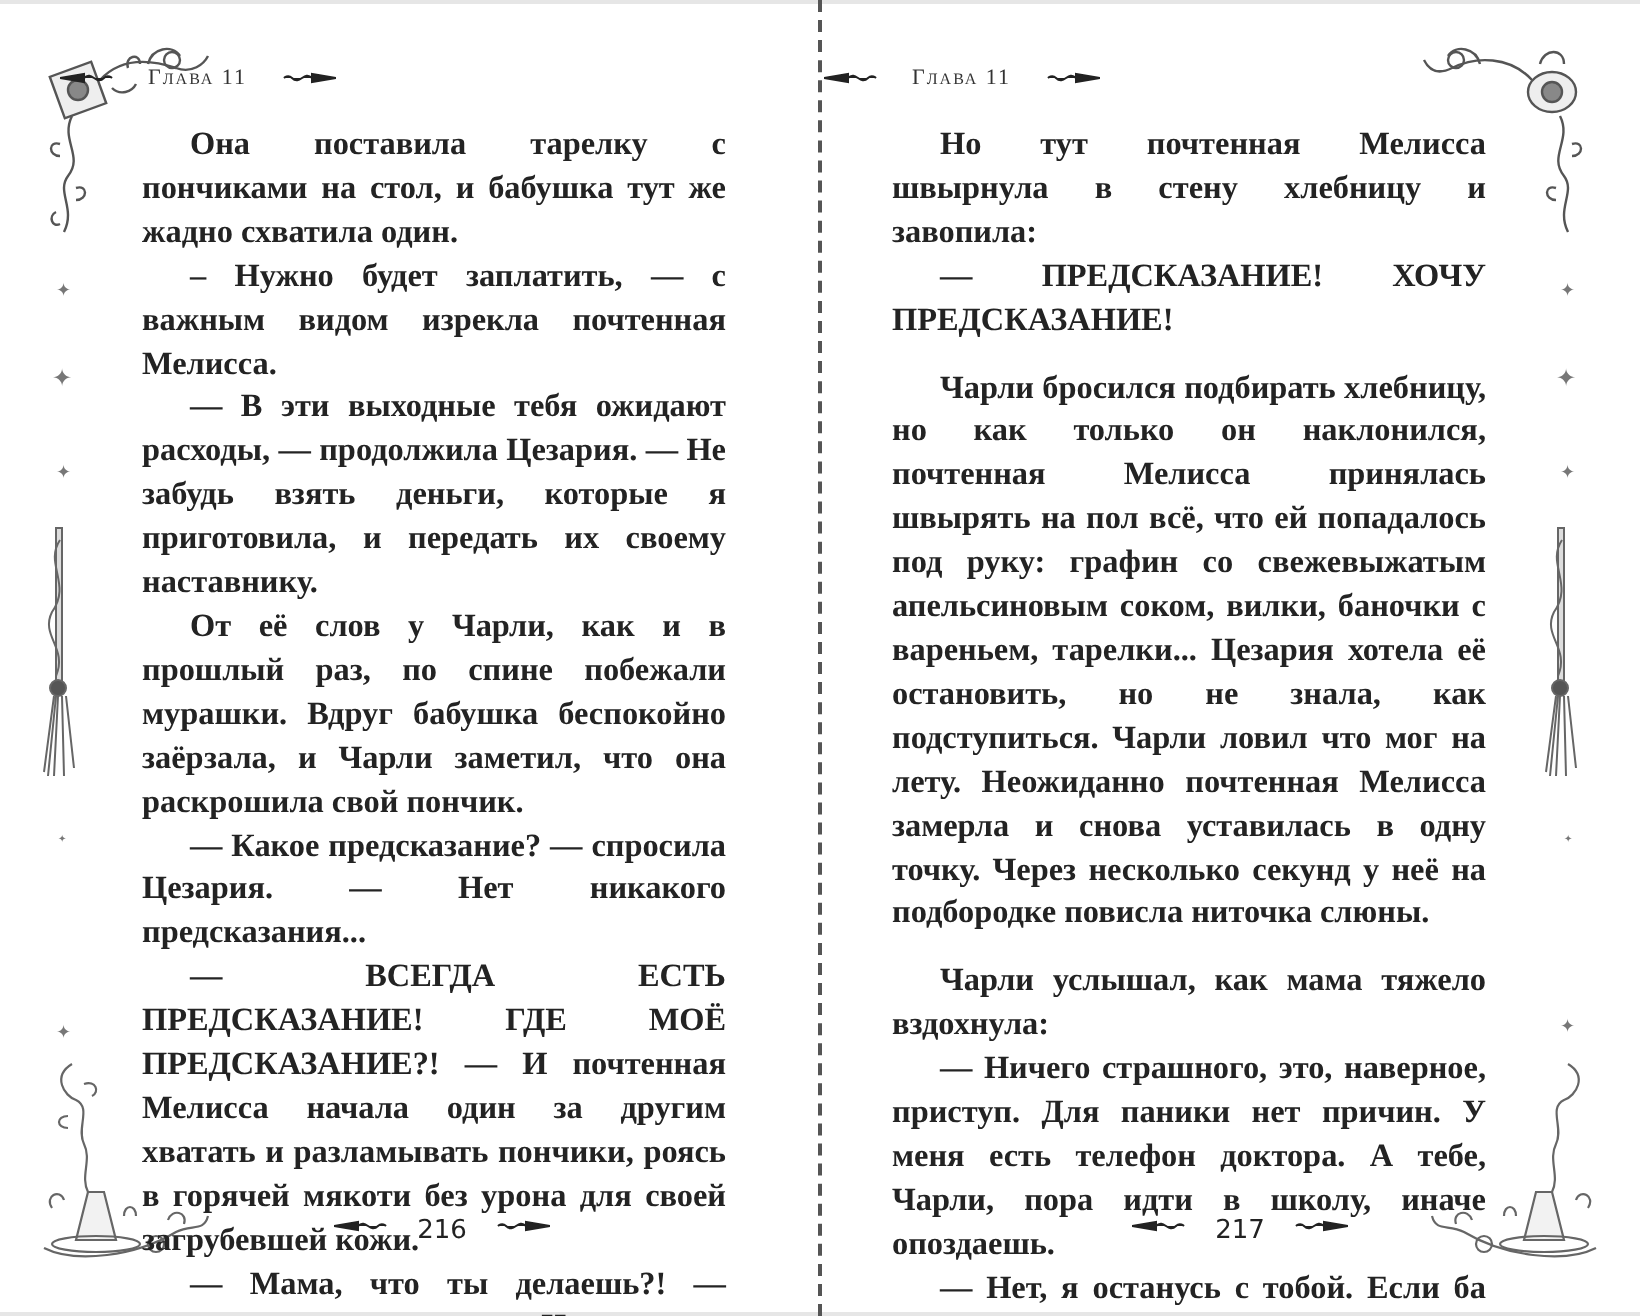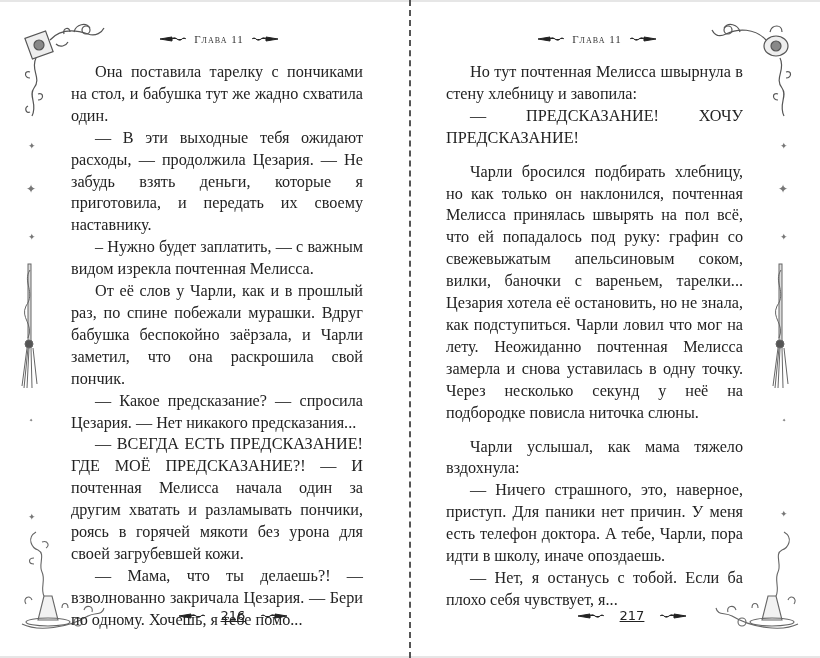--- a/index.html
+++ b/index.html
@@ -12,41 +12,41 @@
   .spine {
     position: absolute; left: 409px; top: 0; width: 0; height: 658px;
     border-left: 2px dashed #555;
   }
   .page { position: absolute; top: 0; height: 658px; width: 408px; }
   .page.left { left: 0; }
   .page.right { left: 412px; }
 
   .header {
     position: absolute; top: 33px; left: 0; width: 100%;
-    display: flex; justify-content: center; align-items: center; 
+    display: flex; justify-content: flex-start; align-items: center; gap: 10px;
     font-family: "Liberation Serif", serif; font-size: 11px; letter-spacing: 1px; color: #333;
   }
   .page.left .header { padding-left: 30px; box-sizing: border-box; }
   .page.right .header { padding-right: 38px; box-sizing: border-box; }
   .flourish { display: inline-block; width: 34px; height: 10px; }
 
   .text {
     position: absolute; top: 62px;
     font-family: "Liberation Serif", serif; font-size: 16.2px; line-height: 21.9px;
     text-align: justify; color: #232323;
   }
   .page.left .text { left: 71px; width: 292px; }
   .page.right .text { left: 34px; width: 297px; }
-  .text p { margin: 0; text-indent: 24px; }
+  .text p { margin: 0; text-indent: 24px; font-weight: bold; }
   .text p.gap { margin-top: 12px; }
 
   .footer {
-    position: absolute; top: 608px; left: 16px; width: 100%;
-    display: flex; justify-content: center; align-items: center; gap: 8px;
-    font-family: "DejaVu Sans", sans-serif; font-size: 13px; color: #222; text-decoration: underline;
+    position: absolute; top: 608px; left: 4px; width: 100%;
+    display: flex; justify-content: center; align-items: flex-start; gap: 8px;
+    font-family: "DejaVu Sans", sans-serif; font-size: 13px; color: #222;
   }
   .page.left .footer { padding-left: 26px; box-sizing: border-box; }
   .page.right .footer { box-sizing: border-box; }
 
   .ornament { position: absolute; }
   .star { position: absolute; color: #777; font-family: "DejaVu Sans", sans-serif; line-height: 1; }
 </style>
 </head>
 <body>
 
@@ -103,22 +103,22 @@
         <path d="M0 5 L12 3 L12 7 Z M12 5 c4 -4 6 4 10 0 c2 -2 4 0 4 0" fill="#222" stroke="#222" stroke-width="1"></path>
       </svg>
     <span style="font-variant: small-caps;">Глава 11</span>
     <svg class="flourish" viewBox="0 0 34 10" style="transform:scaleX(-1)">
         <path d="M0 5 L12 3 L12 7 Z M12 5 c4 -4 6 4 10 0 c2 -2 4 0 4 0" fill="#222" stroke="#222" stroke-width="1"></path>
       </svg>
   </div>
 
   <div class="text">
     <p>Она поставила тарелку с пончиками на стол, и бабушка тут же жадно схватила один.</p>
+    <p>– Нужно будет заплатить, — с важным видом изрекла почтенная Мелисса.</p>
     <p>— В эти выходные тебя ожидают расходы, — продолжила Цезария. — Не забудь взять деньги, которые я приготовила, и передать их своему наставнику.</p>
-    <p>– Нужно будет заплатить, — с важным видом изрекла почтенная Мелисса.</p>
     <p>От её слов у Чарли, как и в прошлый раз, по спине побежали мурашки. Вдруг бабушка беспокойно заёрзала, и Чарли заметил, что она раскрошила свой пончик.</p>
     <p>— Какое предсказание? — спросила Цезария. — Нет никакого предсказания...</p>
     <p>— ВСЕГДА ЕСТЬ ПРЕДСКАЗАНИЕ! ГДЕ МОЁ ПРЕДСКАЗАНИЕ?! — И почтенная Мелисса начала один за другим хватать и разламывать пончики, роясь в горячей мякоти без урона для своей загрубевшей кожи.</p>
     <p>— Мама, что ты делаешь?! — взволнованно закричала Цезария. — Бери по одному. Хочешь, я тебе помо...</p>
   </div>
 
   <div class="footer">
     <svg class="flourish" viewBox="0 0 34 10">
         <path d="M0 5 L12 3 L12 7 Z M12 5 c4 -4 6 4 10 0 c2 -2 4 0 4 0" fill="#222" stroke="#222" stroke-width="1"></path>
       </svg>

